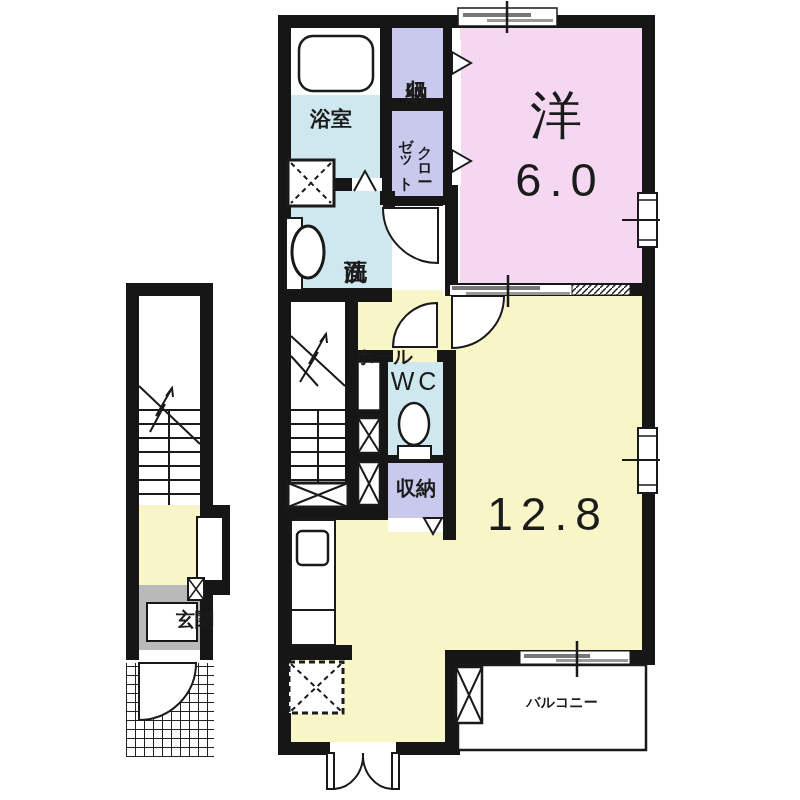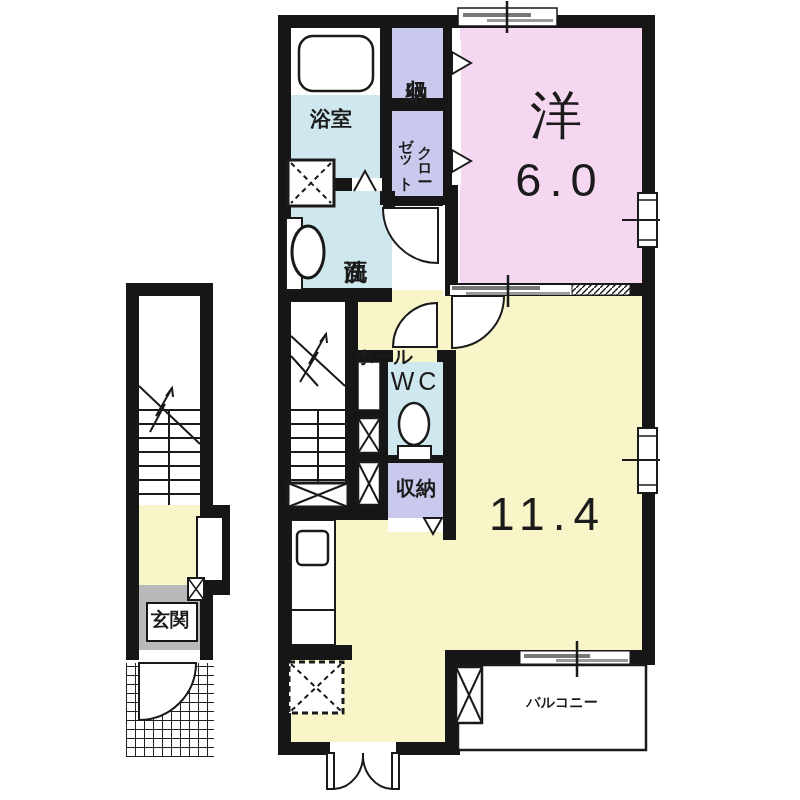--- a/index.html
+++ b/index.html
@@ -222,18 +222,18 @@
   <div class="lbl vtext" style="left:400px;top:33px;width:34px;height:62px;font-size:22px;">収納</div>
   <div class="lbl vtext" style="left:415px;top:118px;width:20px;height:74px;font-size:15px;">クロー</div>
   <div class="lbl vtext" style="left:396px;top:120px;width:20px;height:74px;font-size:15px;">ゼット</div>
   <div class="lbl" style="left:300px;top:105px;width:62px;height:28px;font-size:21px;">浴室</div>
   <div class="lbl vtext" style="left:340px;top:200px;width:32px;height:86px;font-size:23px;">洗面</div>
   <div class="lbl big" style="left:520px;top:85px;width:80px;height:60px;font-size:52px;">洋</div>
   <div class="lbl big" style="left:500px;top:152px;width:120px;height:56px;font-size:47px;">6.0</div>
   <div class="lbl" style="left:348px;top:305px;width:72px;height:24px;font-size:19px;margin-top:40px;">ホール</div>
   <div class="lbl" style="left:388px;top:366px;width:55px;height:30px;font-size:25px;letter-spacing:4px;font-weight:400;">WC</div>
   <div class="lbl" style="left:389px;top:475px;width:54px;height:26px;font-size:20px;">収納</div>
-  <div class="lbl big" style="left:462px;top:486px;width:172px;height:56px;font-size:46px;">11.4</div>
+  <div class="lbl big" style="left:462px;top:486px;width:172px;height:56px;font-size:46px;">12.8</div>
   <div class="lbl" style="left:492px;top:688px;width:140px;height:28px;font-size:14px;">バルコニー</div>
   <div id="genkan-box" class="abs" style="left:146px;top:602px;width:48px;height:36px;"></div>
-  <div class="lbl" style="left:146px;top:604px;width:48px;height:32px;font-size:19px;">玄関</div>
+  <div class="lbl" style="left:146px;top:604px;width:48px;height:32px;font-size:19px;padding-left:25px;">玄関</div>
 
 </div>
 
 </body></html>

